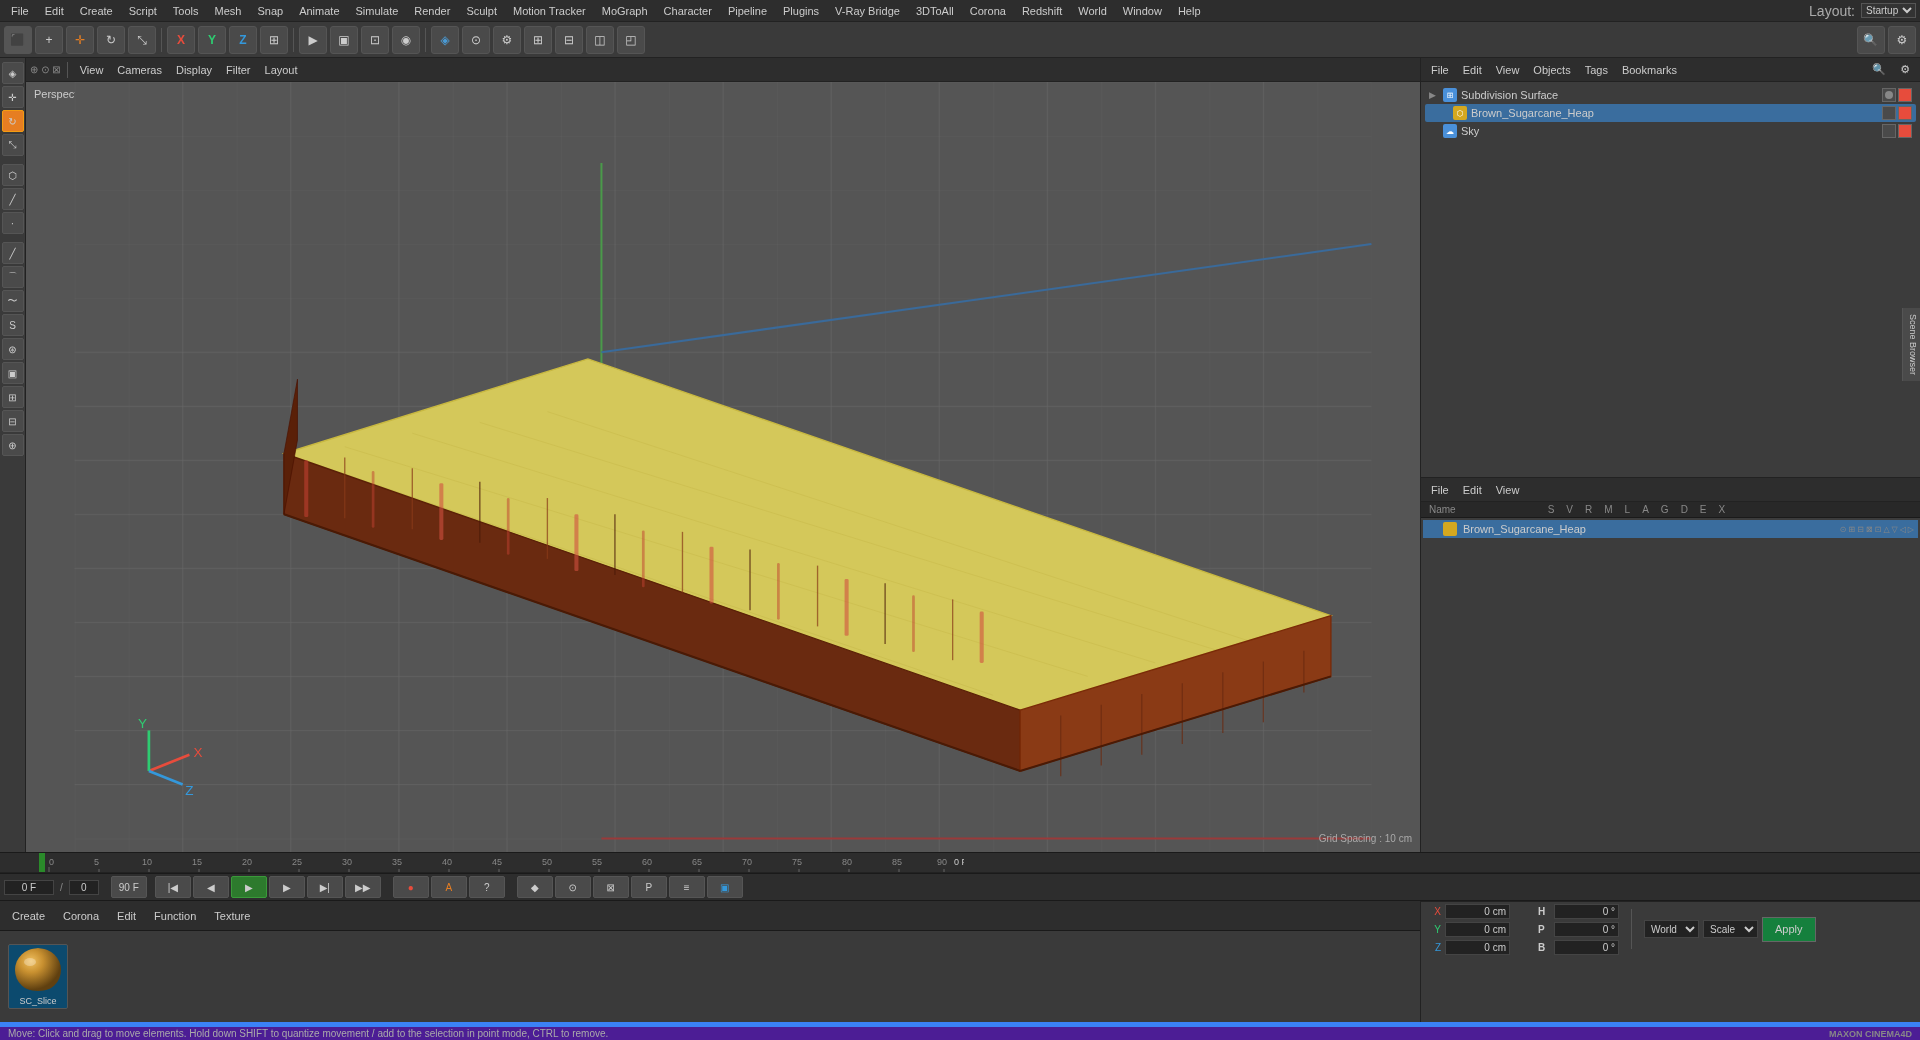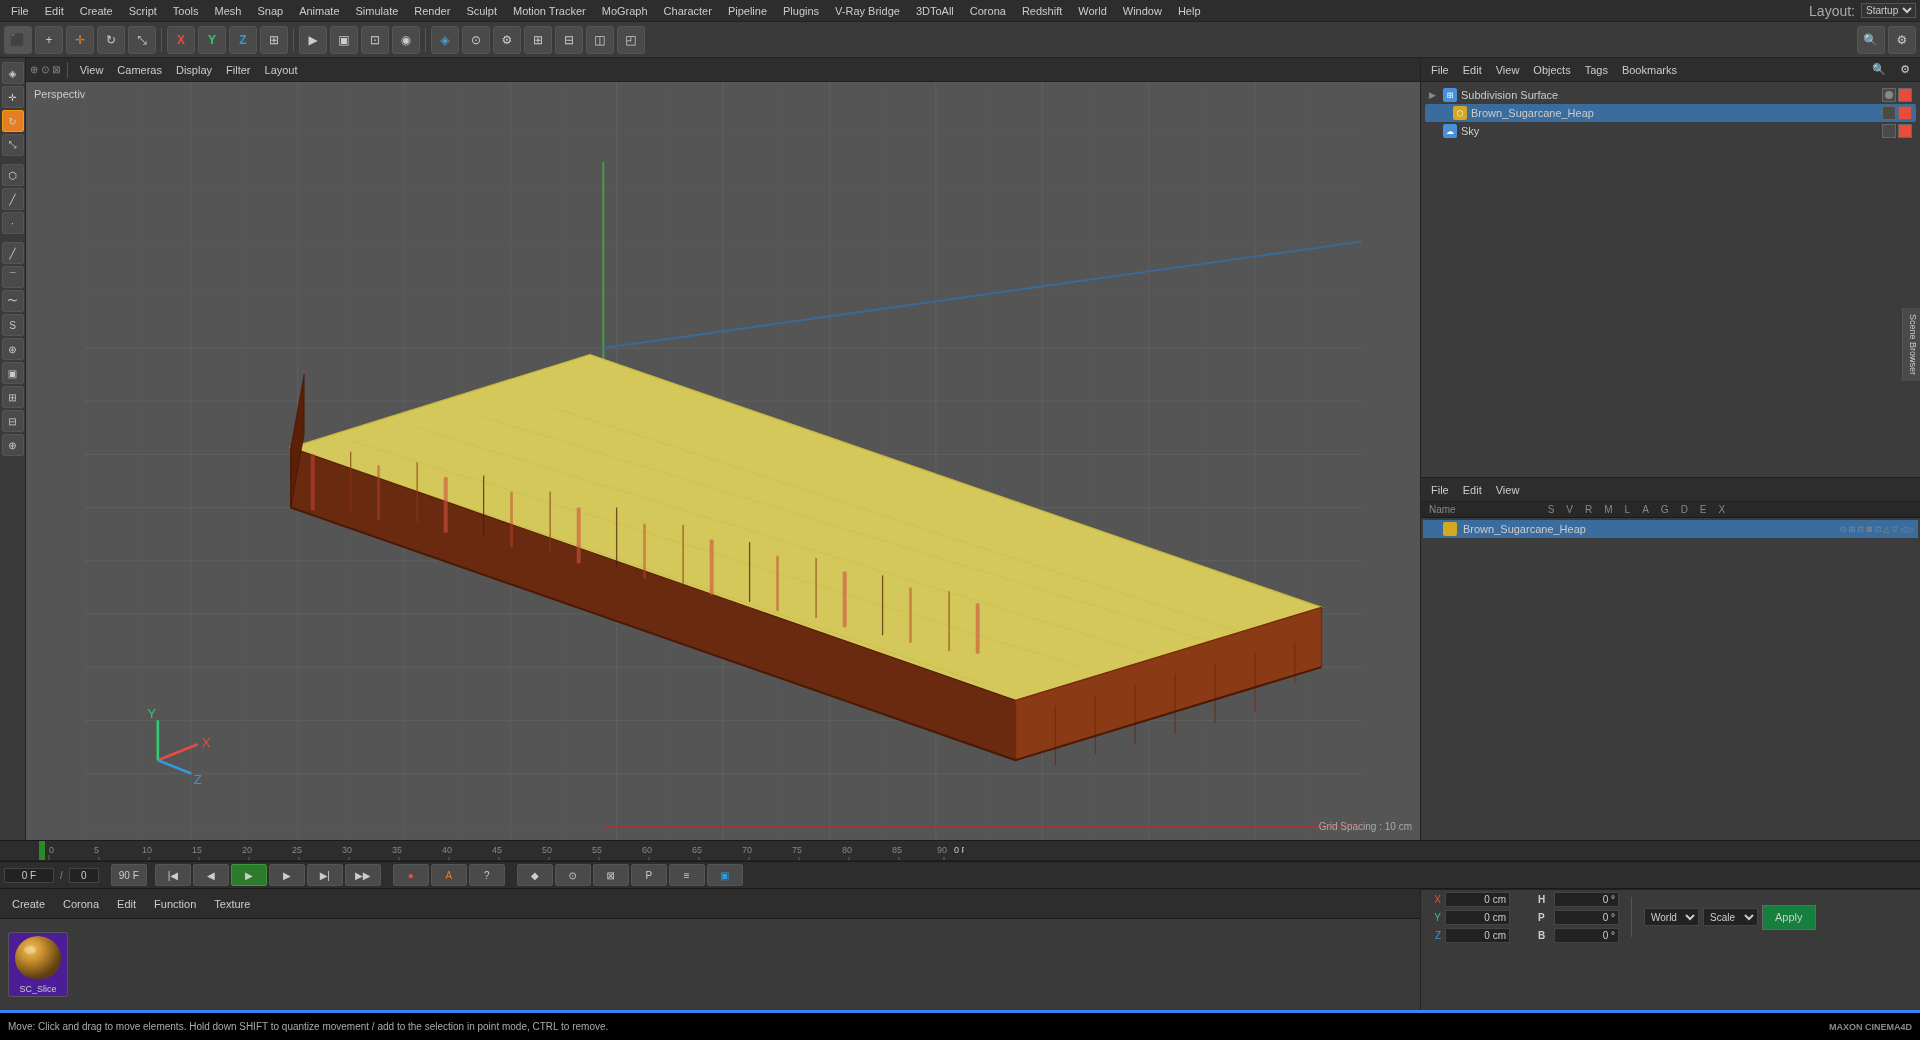--- a/index.html
+++ b/index.html
@@ -324,21 +324,21 @@
       background: #3a3a3a;
       display: flex;
       align-items: center;
       padding: 4px 8px;
       gap: 4px;
       overflow-x: auto;
     }
     .mat-thumb {
       width: 60px;
       height: 65px;
-      background: #4c1d95;
+      background: #0c4a6e;
       border: 1px solid #555;
       border-radius: 2px;
       display: flex;
       flex-direction: column;
       align-items: center;
       overflow: hidden;
       cursor: pointer;
       flex-shrink: 0;
     }
     .mat-thumb-img {
@@ -394,28 +394,28 @@
     }
     .coord-separator { width: 1px; height: 40px; background: #555; margin: 0 4px; }
     .coord-field-label {
       width: 12px;
       font-size: 10px;
       color: #aaa;
       font-weight: bold;
     }
 
     #status-bar {
-      background: #000000;
-      height: 30px;
+      background: #4c1d95;
+      height: 18px;
       display: flex;
       align-items: center;
       padding: 0 8px;
       font-size: 10px;
       color: #aaa;
-      border-top: 3px solid #3b82f6;
+      border-top: 5px solid #3b82f6;
     }
 
     
     .vp-bg {
       background: #555;
       background-image:
         linear-gradient(rgba(80,80,80,0.5) 1px, transparent 1px),
         linear-gradient(90deg, rgba(80,80,80,0.5) 1px, transparent 1px);
       background-size: 40px 40px;
     }

